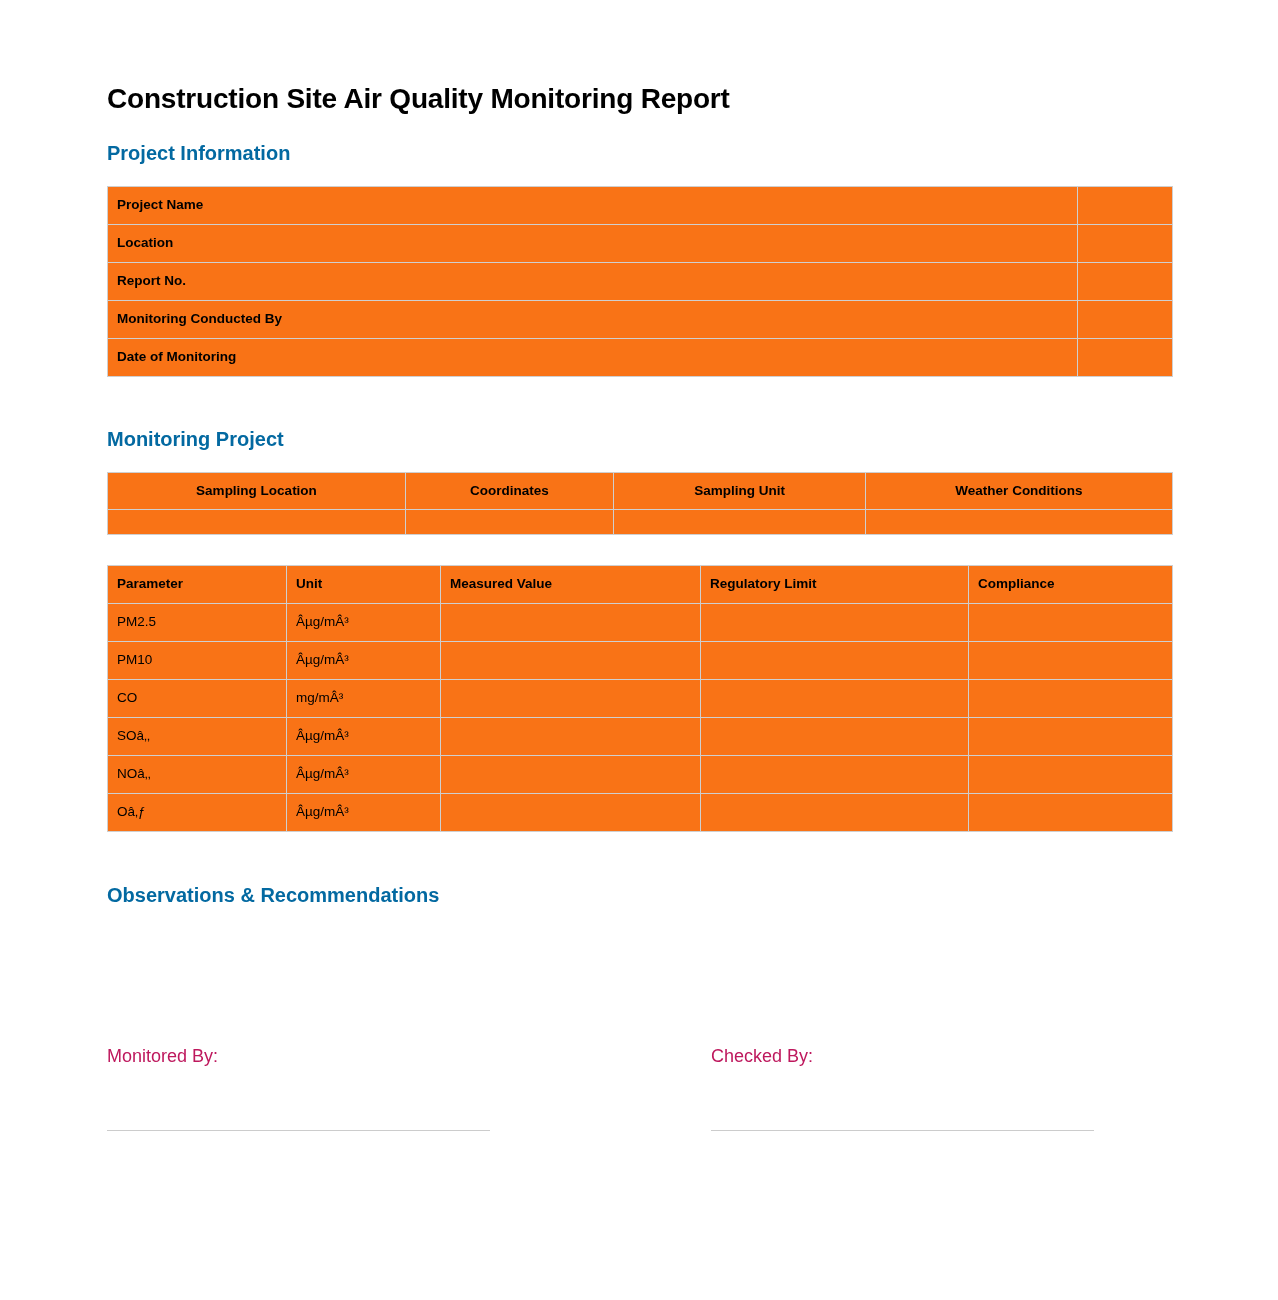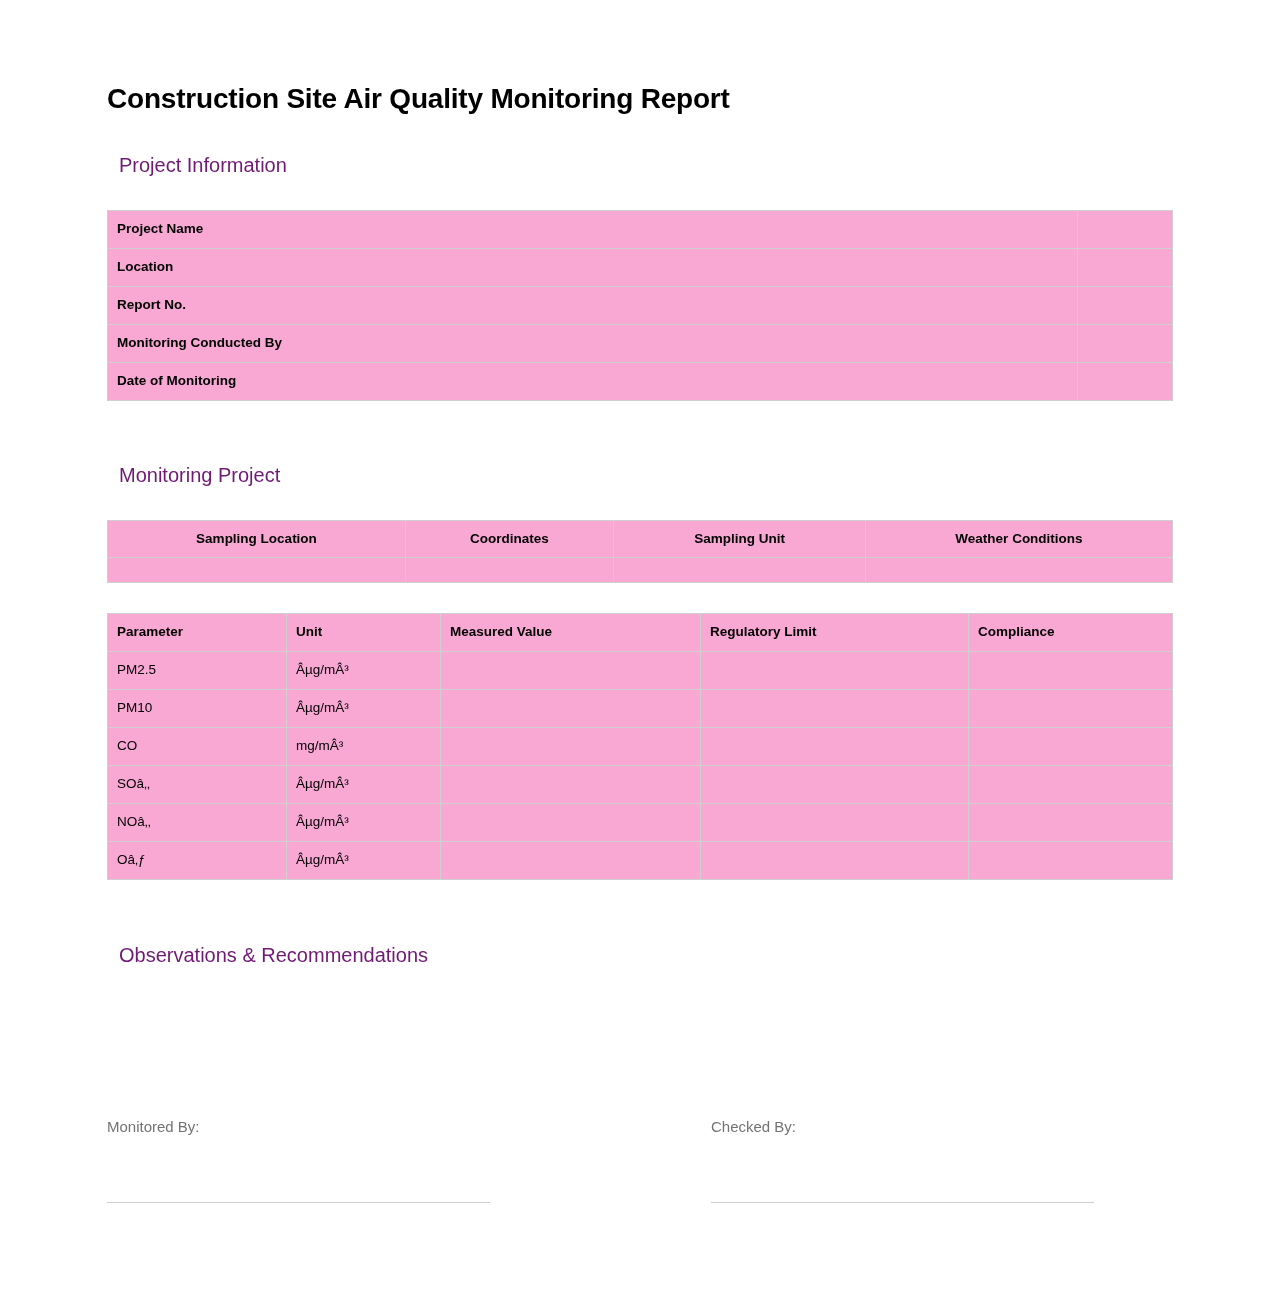--- a/index.html
+++ b/index.html
@@ -39,24 +39,24 @@
     font-weight: bold;
     letter-spacing: -0.2px;
     margin: 0;
     padding-top: 83px;
     line-height: 1.15;
     color: #000;
   }
 
   h2.section-title {
     font-size: 20px;
-    font-weight: normal;
-    margin: 12px;
+    font-weight: bold;
+    margin: 0;
     line-height: 1.2;
-    color: #701a75;
+    color: #0369a1;
   }
 
   .sp-title-to-proj { height: 26px; }
   .sp-proj-to-table { height: 21px; }
   .sp-table-to-mon  { height: 50px; }
   .sp-mon-to-table  { height: 21px; }
   .sp-between-tables{ height: 30px; }
   .sp-table-to-obs  { height: 51px; }
 
   
@@ -68,21 +68,21 @@
   }
   table.doc-table td,
   table.doc-table th {
     border: 1px solid #cfcfcf;
     padding: 10px 9px;
     text-align: left;
     vertical-align: middle;
     line-height: 1.25;
     height: 19px;
     box-sizing: border-box;
-    background: #f9a8d4;
+    background: #f97316;
   }
   table.doc-table th,
   td.hdr-cell {
     font-weight: bold;
     font-size: 13.5px;
   }
   td.val-cell {
     font-weight: normal;
   }
 
@@ -118,23 +118,23 @@
   }
   .sign-block {
     position: absolute;
     top: 0;
     width: 383px;
   }
   .sign-block.left  { left: 0; }
   .sign-block.right { left: 604px; }
 
   .sign-label {
-    font-size: 15px;
+    font-size: 18px;
     font-weight: normal;
-    color: #737373;
+    color: #be185d;
     line-height: 1.2;
   }
   .sign-line {
     position: absolute;
     top: 84px;
     left: 0;
     width: 383px;
     height: 0;
     border-top: 1px solid #cccccc;
   }

